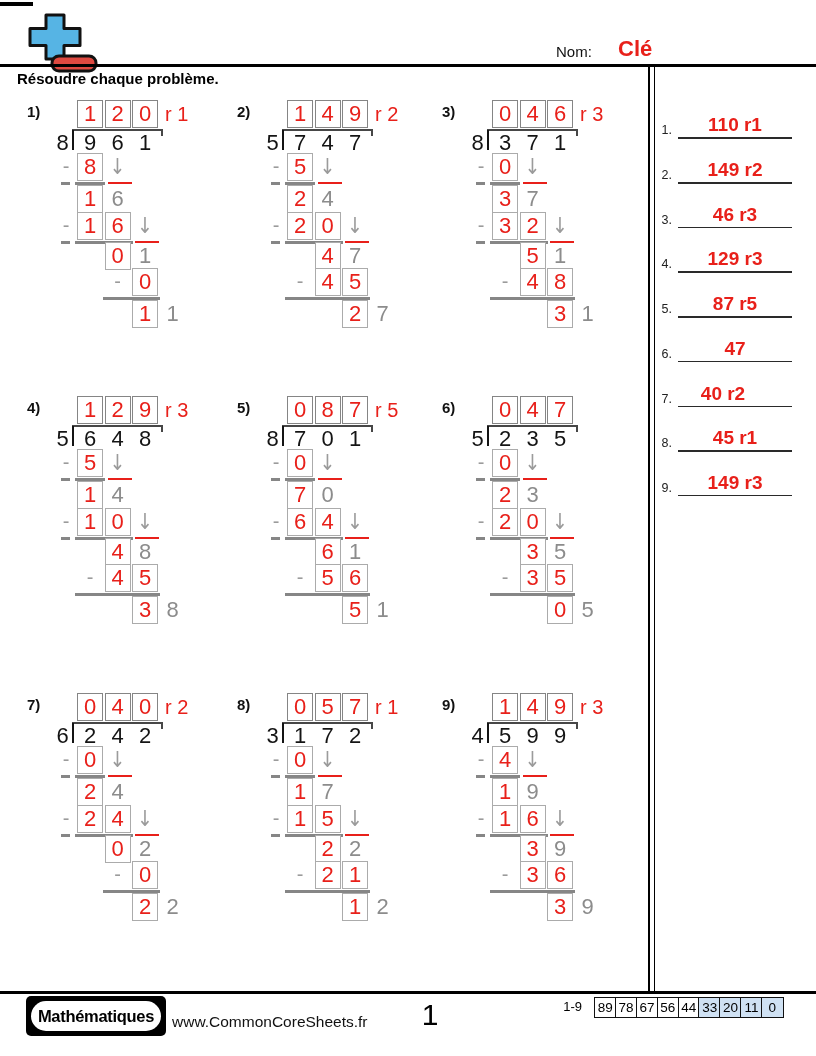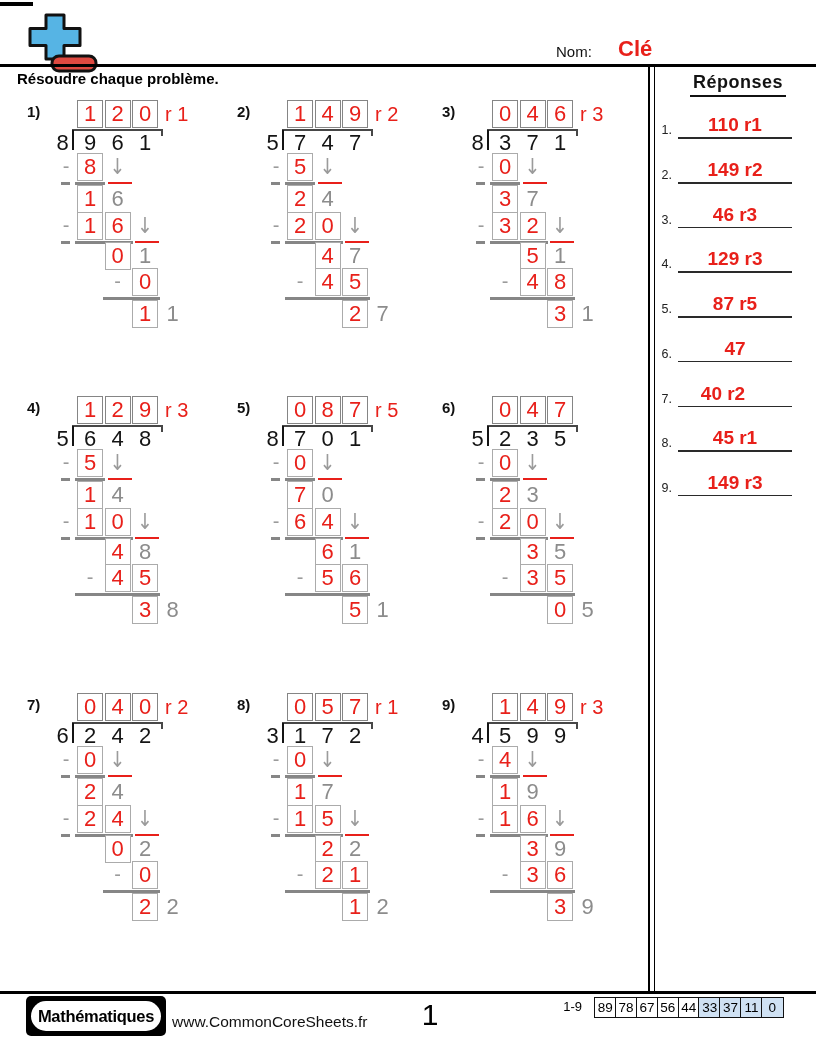--- a/index.html
+++ b/index.html
@@ -78,23 +78,20 @@
     <rect x="34" y="44" width="44" height="15" rx="7" fill="#de4a41" stroke="#111" stroke-width="3"></rect>
   </svg>
 
   <div class="abs name-label">Nom:</div>
   <div class="abs name-value">Clé</div>
   <div class="abs header-rule"></div>
   <div class="abs instruction">Résoudre chaque problème.</div>
 
   <div class="abs vsep-a"></div>
   <div class="abs vsep-b"></div>
-  <div class="abs answers-title">
-    <span>Réponses</span>
-  </div>
   <div id="answer-items">
       <div class="abs ans-num" style="left: 650px; top: 123.3px;">1.</div>
       <div class="abs ans-val" style="left: 676px; top: 114.3px;">110 r1</div>
       <div class="abs ans-line" style="left: 678px; top: 137.3px;"></div>
       <div class="abs ans-num" style="left: 650px; top: 168px;">2.</div>
       <div class="abs ans-val" style="left: 676px; top: 159px;">149 r2</div>
       <div class="abs ans-line" style="left: 678px; top: 182px;"></div>
       <div class="abs ans-num" style="left: 650px; top: 212.7px;">3.</div>
       <div class="abs ans-val" style="left: 676px; top: 203.7px;">46 r3</div>
       <div class="abs ans-line" style="left: 678px; top: 226.7px;"></div>
@@ -457,18 +454,18 @@
   <div class="abs site-url">www.CommonCoreSheets.fr</div>
   <div class="abs page-num">1</div>
   <div class="abs score-label">1-9</div>
   <div class="abs score-row" id="score-row">
       <div class="score-cell">89</div>
       <div class="score-cell">78</div>
       <div class="score-cell">67</div>
       <div class="score-cell">56</div>
       <div class="score-cell">44</div>
       <div class="score-cell hl">33</div>
-      <div class="score-cell hl">37</div>
+      <div class="score-cell hl">20</div>
       <div class="score-cell hl">11</div>
       <div class="score-cell hl">0</div>
     </div>
 
 </div>
 
 </body></html>

